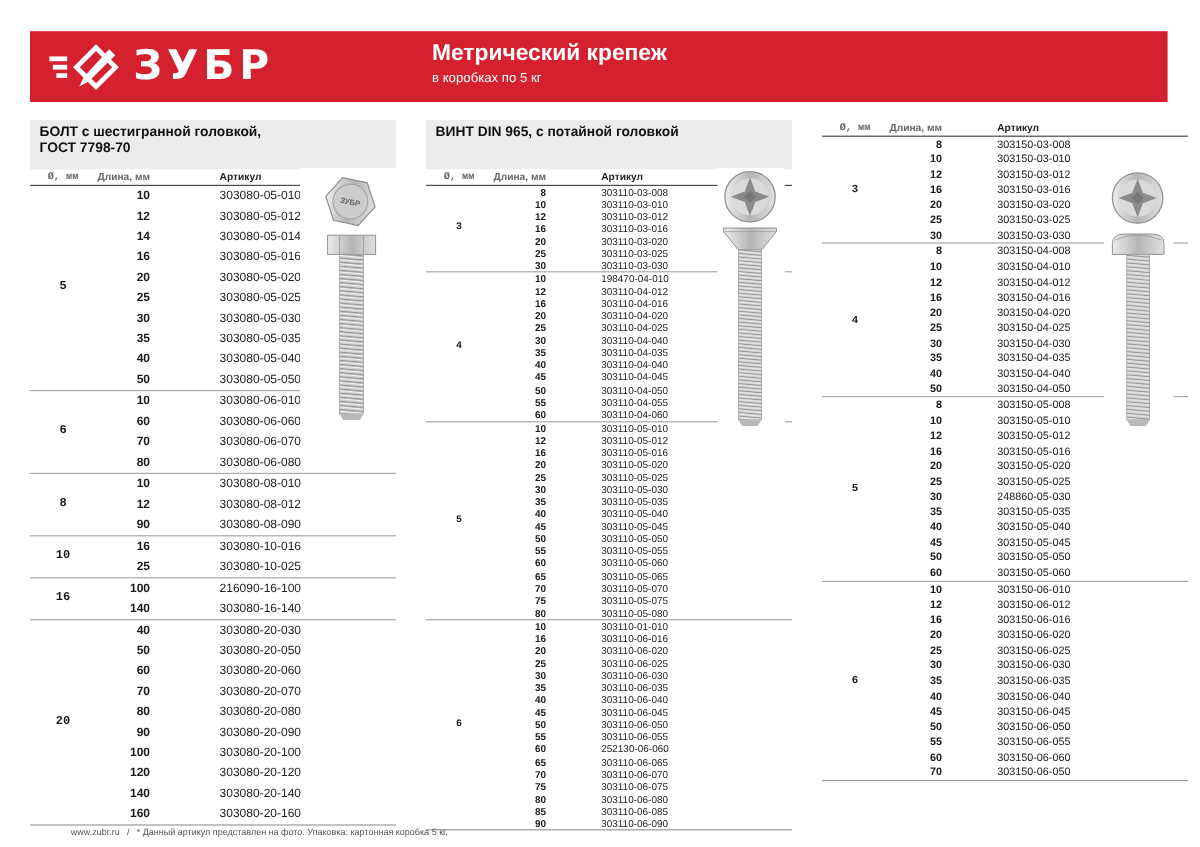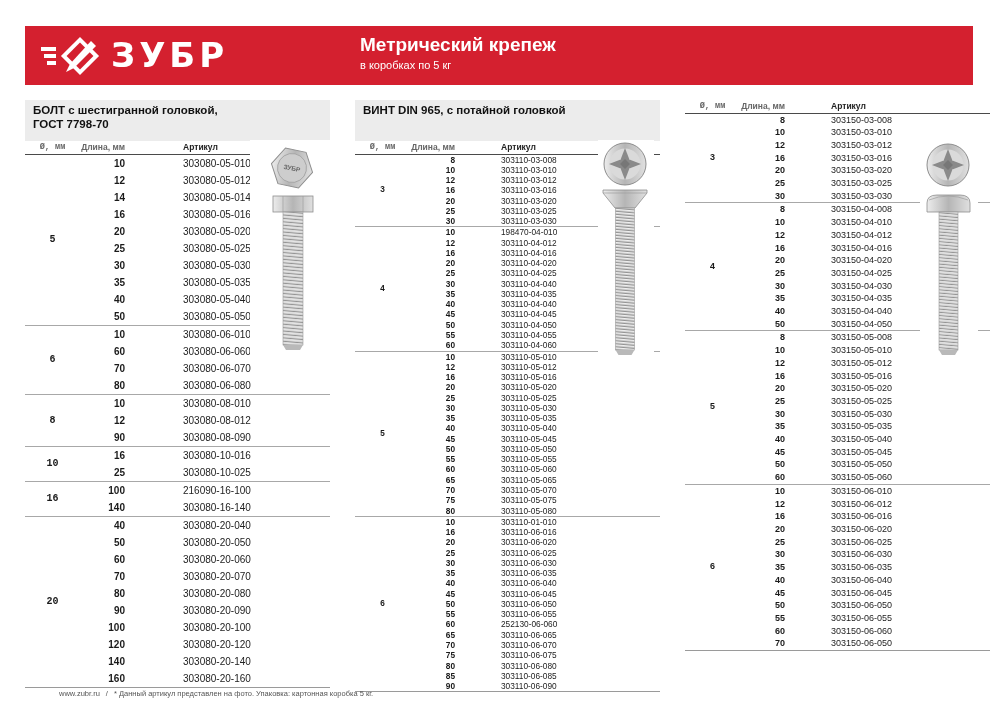--- a/index.html
+++ b/index.html
@@ -181,21 +181,21 @@
             <td class="len">100</td>
             <td class="art">216090-16-100</td>
           </tr>
           <tr>
             <td class="len">140</td>
             <td class="art">303080-16-140</td>
           </tr>
           <tr class="group-start">
             <td rowspan="10" class="dia">20</td>
             <td class="len">40</td>
-            <td class="art">303080-20-040</td>
+            <td class="art">303080-20-030</td>
           </tr>
           <tr>
             <td class="len">50</td>
             <td class="art">303080-20-050</td>
           </tr>
           <tr>
             <td class="len">60</td>
             <td class="art">303080-20-060</td>
           </tr>
           <tr>
@@ -622,21 +622,21 @@
           <tr>
             <td class="len">20</td>
             <td class="art">303150-05-020</td>
           </tr>
           <tr>
             <td class="len">25</td>
             <td class="art">303150-05-025</td>
           </tr>
           <tr>
             <td class="len">30</td>
-            <td class="art">303150-05-030</td>
+            <td class="art">248860-05-030</td>
           </tr>
           <tr>
             <td class="len">35</td>
             <td class="art">303150-05-035</td>
           </tr>
           <tr>
             <td class="len">40</td>
             <td class="art">303150-05-040</td>
           </tr>
           <tr>

